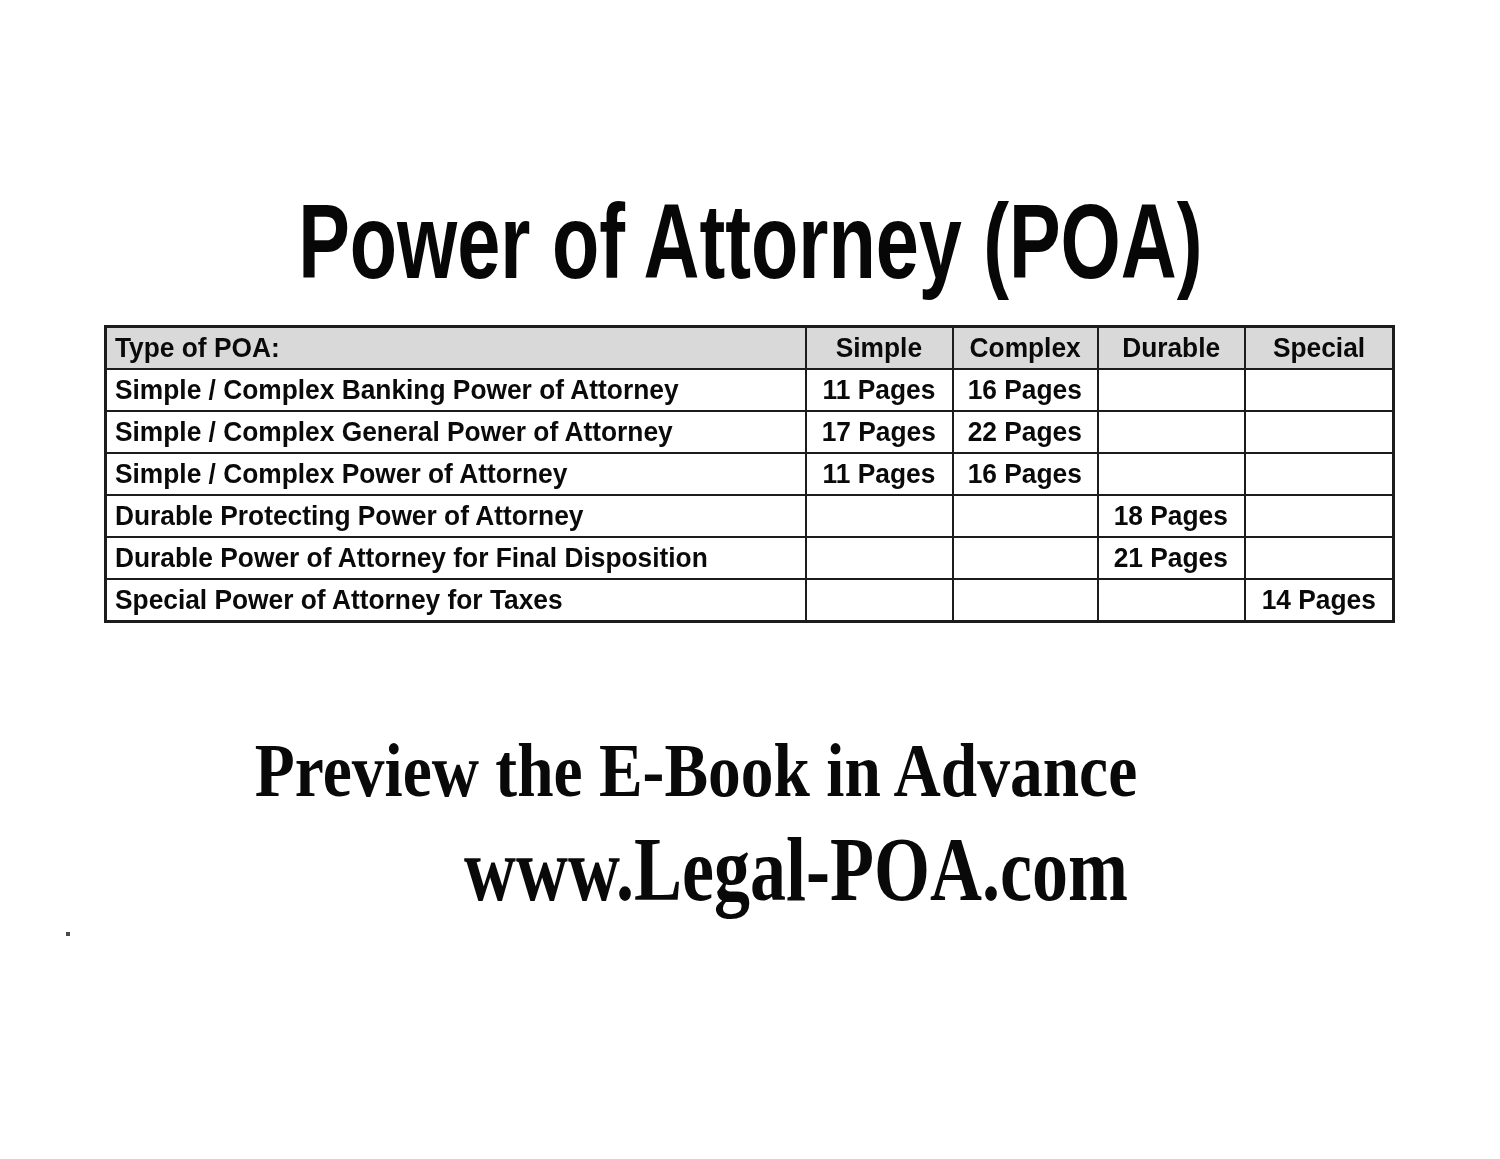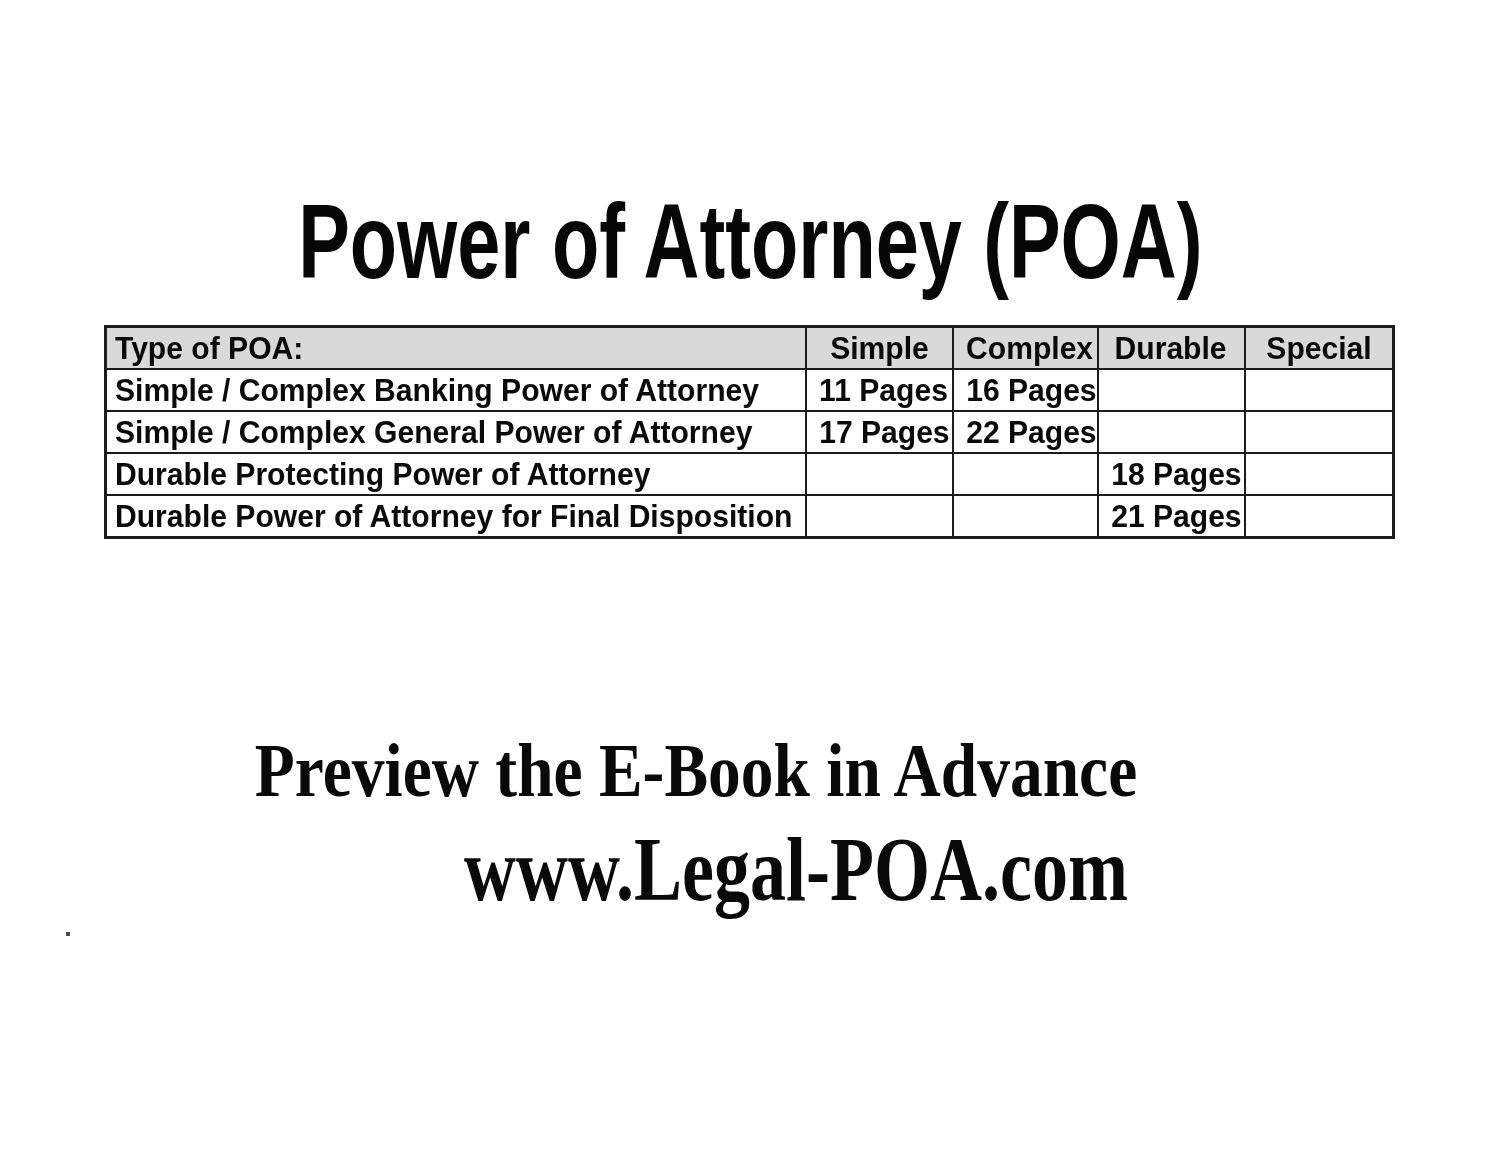--- a/index.html
+++ b/index.html
@@ -37,21 +37,21 @@
     position:absolute;
     left:104px;top:325px;
     width:1288px;
     border-collapse:collapse;
     table-layout:fixed;
     border:3px solid var(--border);
   }
   .poa-table th,.poa-table td{
     border:2px solid var(--border);
     height:40px;
-    font-size:32px;
+    font-size:28px;
     font-weight:bold;
     padding:0 8px;
     overflow:hidden;
     white-space:nowrap;
     vertical-align:middle;
     color:#0a0a0a;
   }
   .poa-table th{
     background:var(--header-bg);
   }
@@ -135,32 +135,46 @@
       <td class="col-num"><span class="cell-text"></span></td>
     </tr>
     <tr>
       <td class="col-type"><span class="cell-text">Simple / Complex General Power of Attorney</span></td>
       <td class="col-num"><span class="cell-text">17 Pages</span></td>
       <td class="col-num"><span class="cell-text">22 Pages</span></td>
       <td class="col-num"><span class="cell-text"></span></td>
       <td class="col-num"><span class="cell-text"></span></td>
     </tr>
     <tr>
+      <td class="col-type"><span class="cell-text">Simple / Complex Power of Attorney</span></td>
+      <td class="col-num"><span class="cell-text">11 Pages</span></td>
+      <td class="col-num"><span class="cell-text">16 Pages</span></td>
+      <td class="col-num"><span class="cell-text"></span></td>
+      <td class="col-num"><span class="cell-text"></span></td>
+    </tr>
+    <tr>
       <td class="col-type"><span class="cell-text">Durable Protecting Power of Attorney</span></td>
       <td class="col-num"><span class="cell-text"></span></td>
       <td class="col-num"><span class="cell-text"></span></td>
       <td class="col-num"><span class="cell-text">18 Pages</span></td>
       <td class="col-num"><span class="cell-text"></span></td>
     </tr>
     <tr>
       <td class="col-type"><span class="cell-text">Durable Power of Attorney for Final Disposition</span></td>
       <td class="col-num"><span class="cell-text"></span></td>
       <td class="col-num"><span class="cell-text"></span></td>
       <td class="col-num"><span class="cell-text">21 Pages</span></td>
       <td class="col-num"><span class="cell-text"></span></td>
+    </tr>
+    <tr>
+      <td class="col-type"><span class="cell-text">Special Power of Attorney for Taxes</span></td>
+      <td class="col-num"><span class="cell-text"></span></td>
+      <td class="col-num"><span class="cell-text"></span></td>
+      <td class="col-num"><span class="cell-text"></span></td>
+      <td class="col-num"><span class="cell-text">14 Pages</span></td>
     </tr>
   </tbody>
 </table>
 
 <div class="footer-line1">
   <span class="footer-text">Preview the E-Book in Advance</span>
 </div>
 
 <div class="footer-line2">
   <span class="footer-text">www.Legal-POA.com</span>

